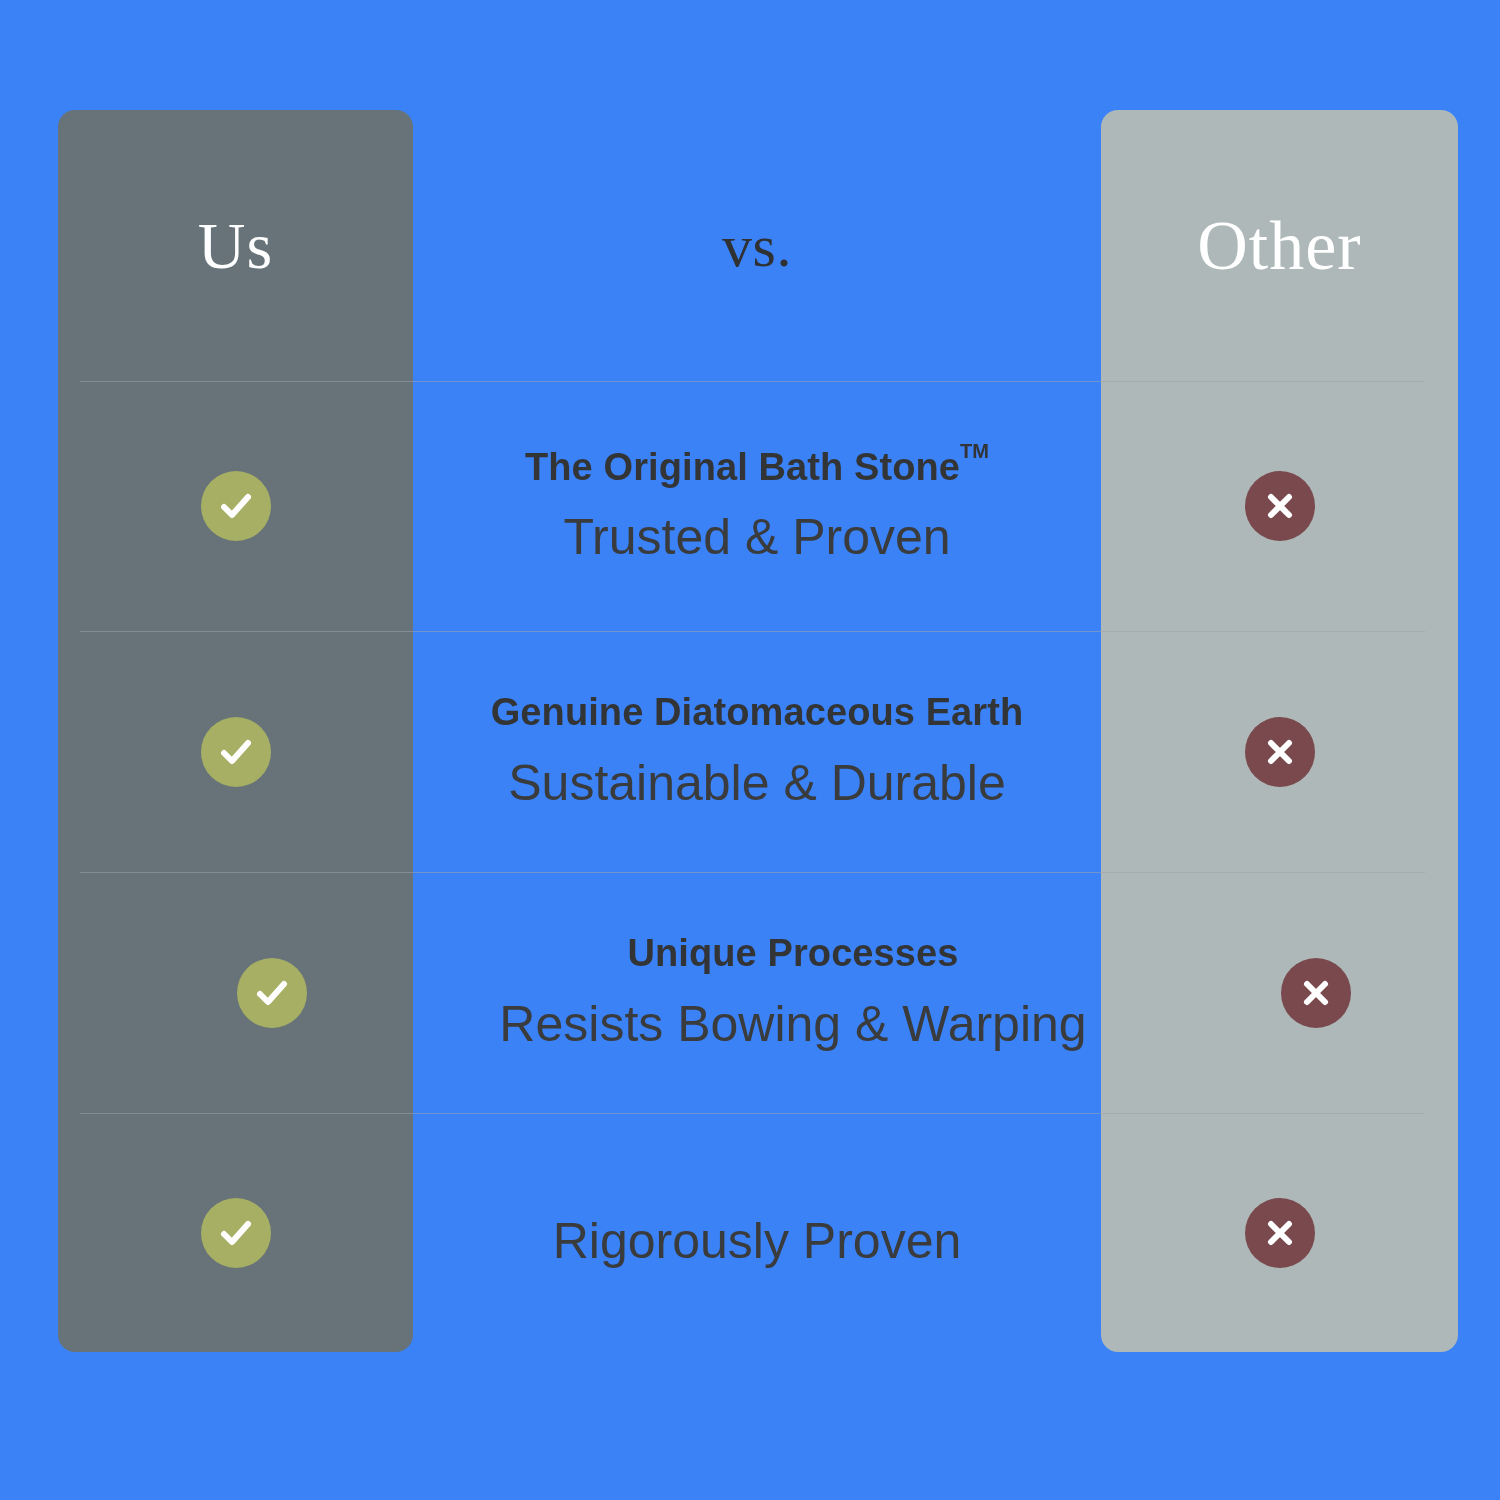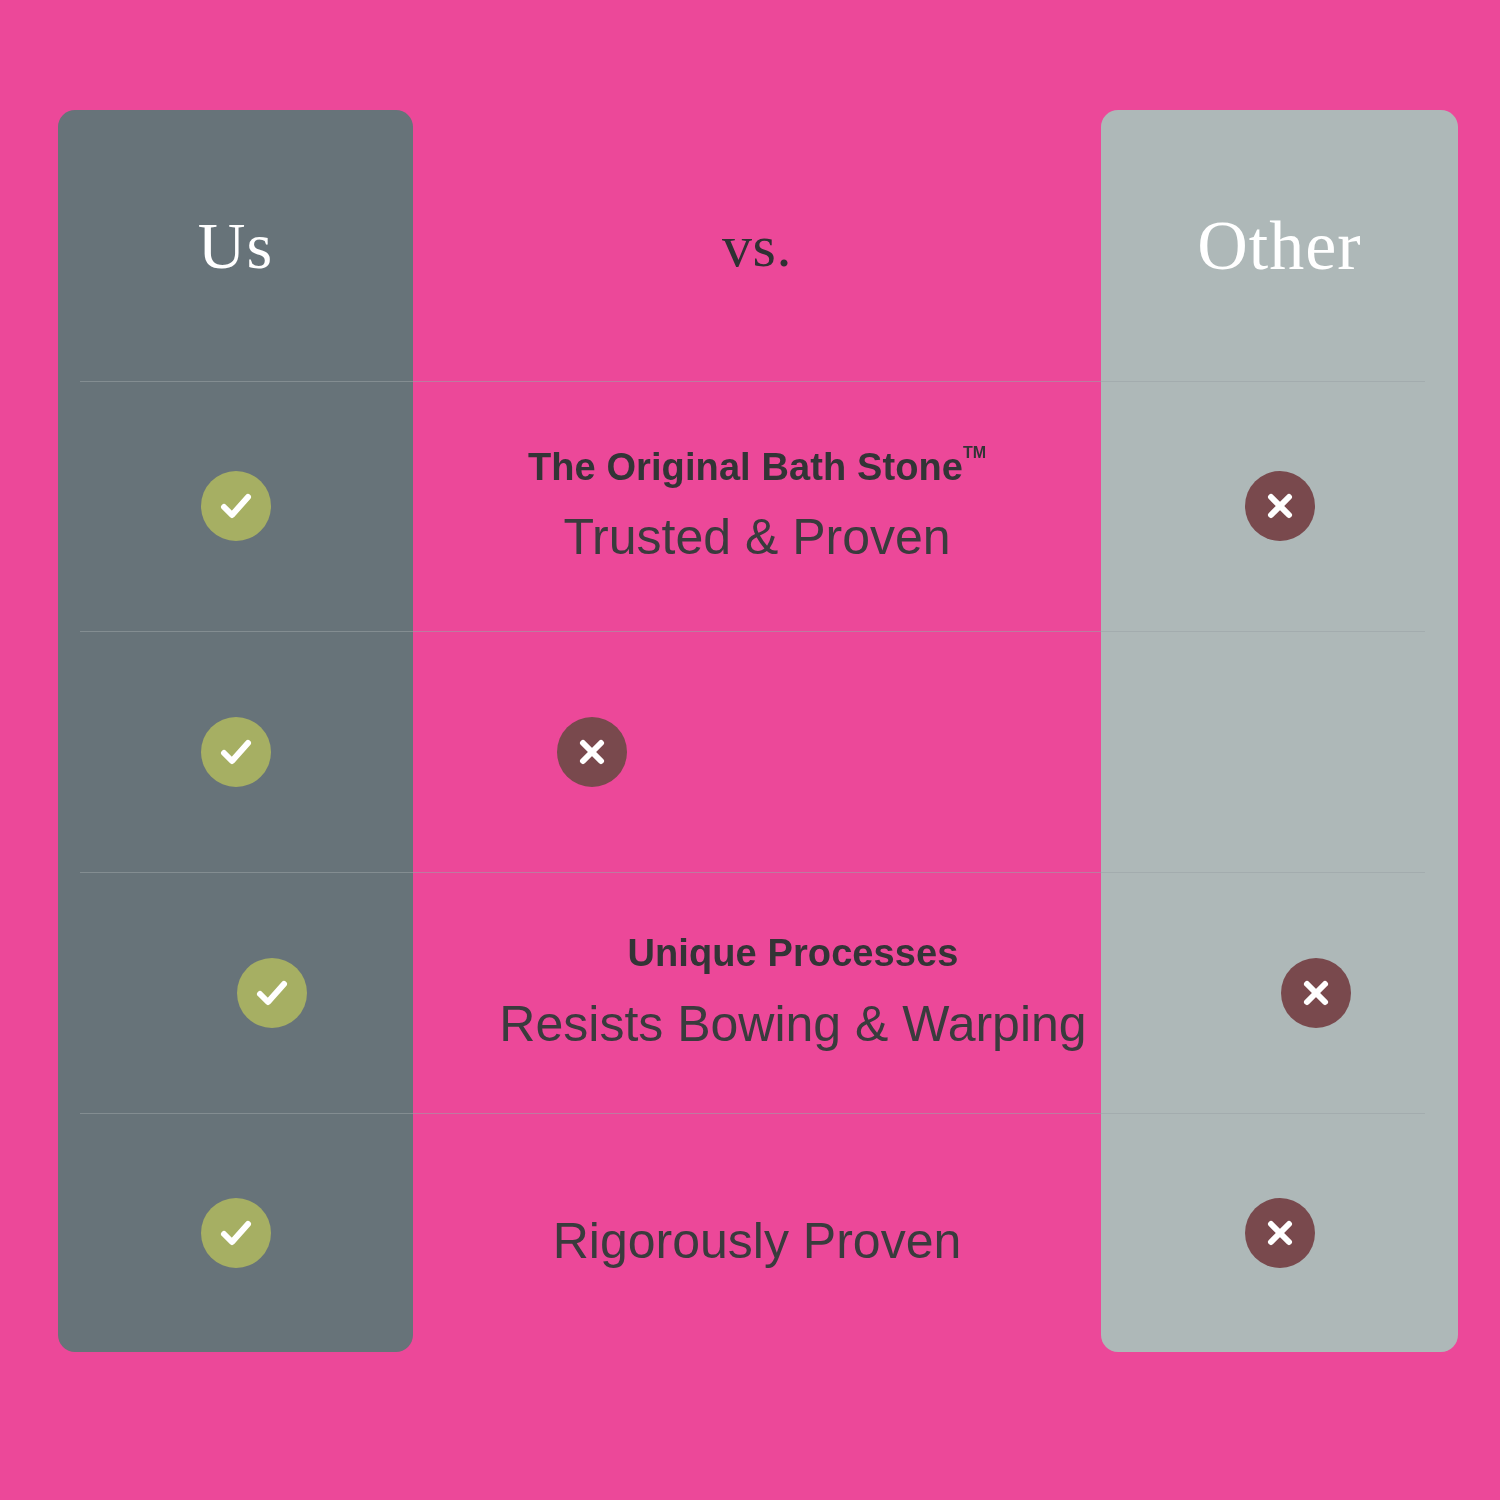--- a/index.html
+++ b/index.html
@@ -9,21 +9,21 @@
     height: 1500px;
     background: #f4f4f3;
     font-family: "Liberation Sans", sans-serif;
     -webkit-font-smoothing: antialiased;
   }
 
   .canvas {
     position: relative;
     width: 1500px;
     height: 1500px;
-    background: #ec4899;
+    background: #3b82f6;
     overflow: hidden;
   }
 
   
   .panel {
     position: absolute;
     top: 110px;
     height: 1242px;
     border-radius: 17px;
     z-index: 1;
@@ -138,21 +138,21 @@
   .feat-title {
     color: #333436;
     font-size: 38px;
     font-weight: 700;
     letter-spacing: 0.1px;
     line-height: 1.2;
     position: relative;
     white-space: nowrap;
   }
   .feat-title .tm {
-    font-size: 16px;
+    font-size: 20px;
     font-weight: 700;
     vertical-align: super;
     position: relative;
     top: -8px;
     letter-spacing: 0;
   }
   .feat-sub {
     color: #3a3b3d;
     font-size: 50px;
     font-weight: 400;
@@ -224,20 +224,24 @@
     </div>
 
     <div class="row r1">
       <div class="cell-icon left">
         <span class="badge check">
           <svg width="40" height="40" viewBox="0 0 40 40" aria-hidden="true">
             <polyline points="8,21 16,29 32,11" fill="none" stroke="#ffffff" stroke-width="6" stroke-linecap="round" stroke-linejoin="round"></polyline>
           </svg>
         </span>
       </div>
+      <div class="cell-text">
+        <div class="feat-title"><span>Genuine Diatomaceous Earth</span><span class="tm"></span></div>
+        <div class="feat-sub">Sustainable &amp; Durable</div>
+      </div>
       <div class="cell-icon right">
         <span class="badge cross">
           <svg width="40" height="40" viewBox="0 0 40 40" aria-hidden="true">
             <line x1="11" y1="11" x2="29" y2="29" stroke="#ffffff" stroke-width="6" stroke-linecap="round"></line>
             <line x1="29" y1="11" x2="11" y2="29" stroke="#ffffff" stroke-width="6" stroke-linecap="round"></line>
           </svg>
         </span>
       </div>
     </div>
 

